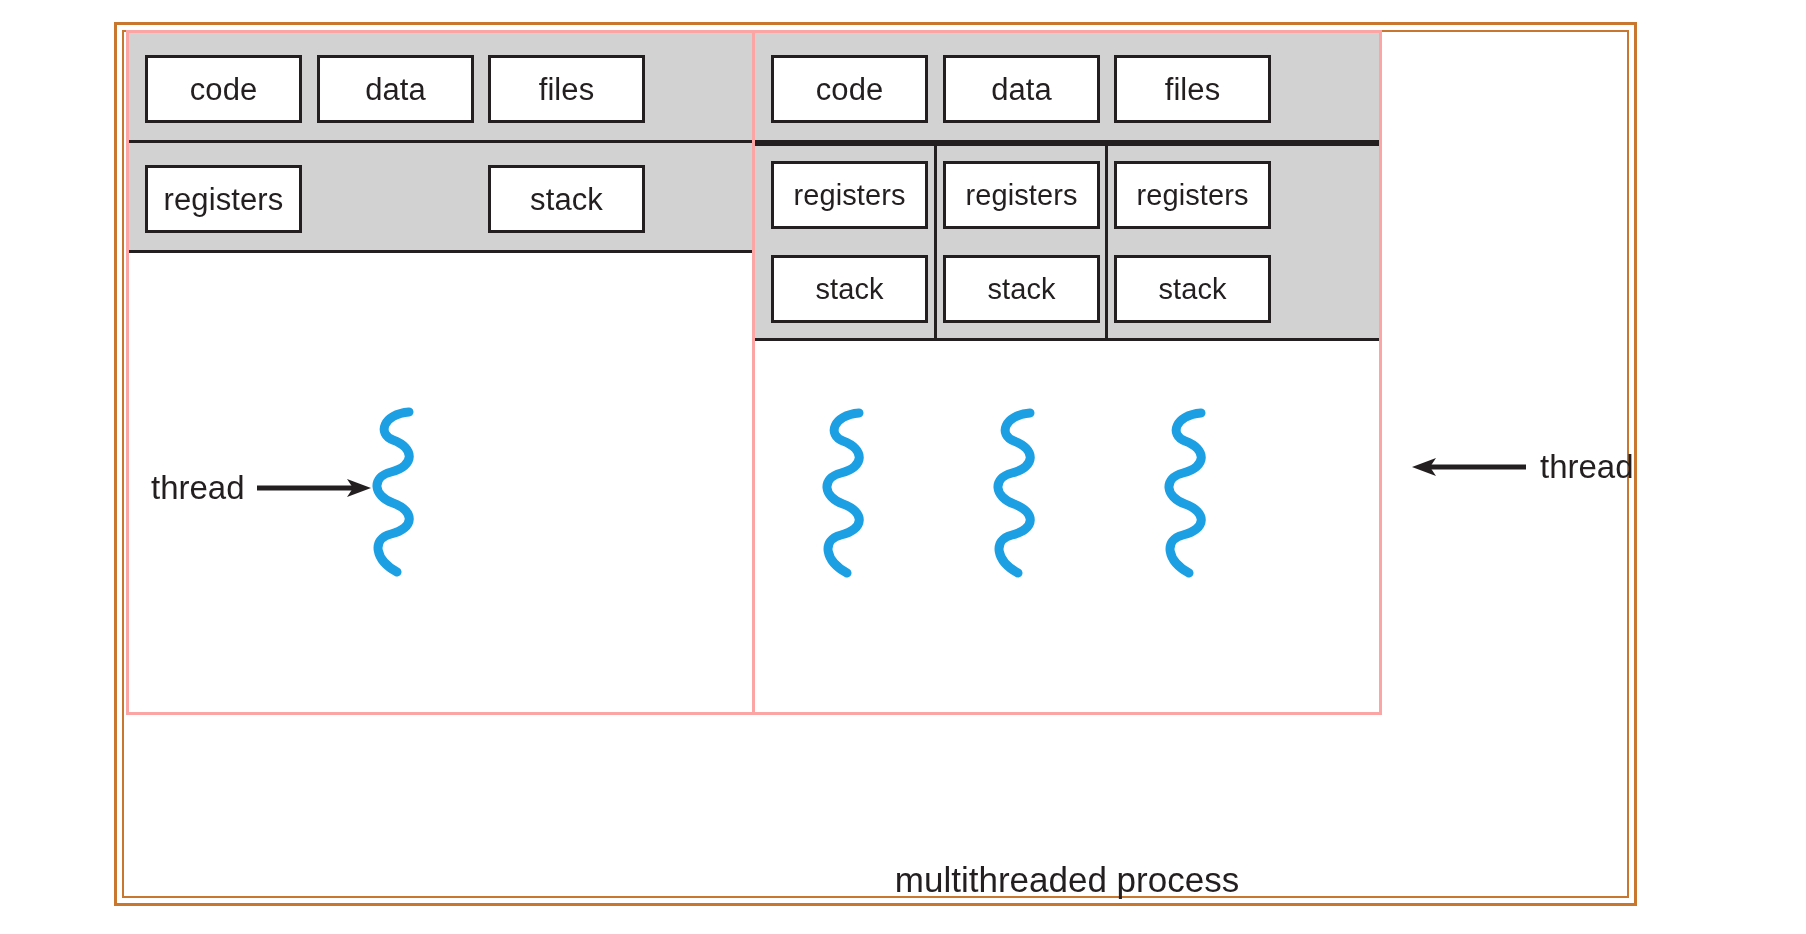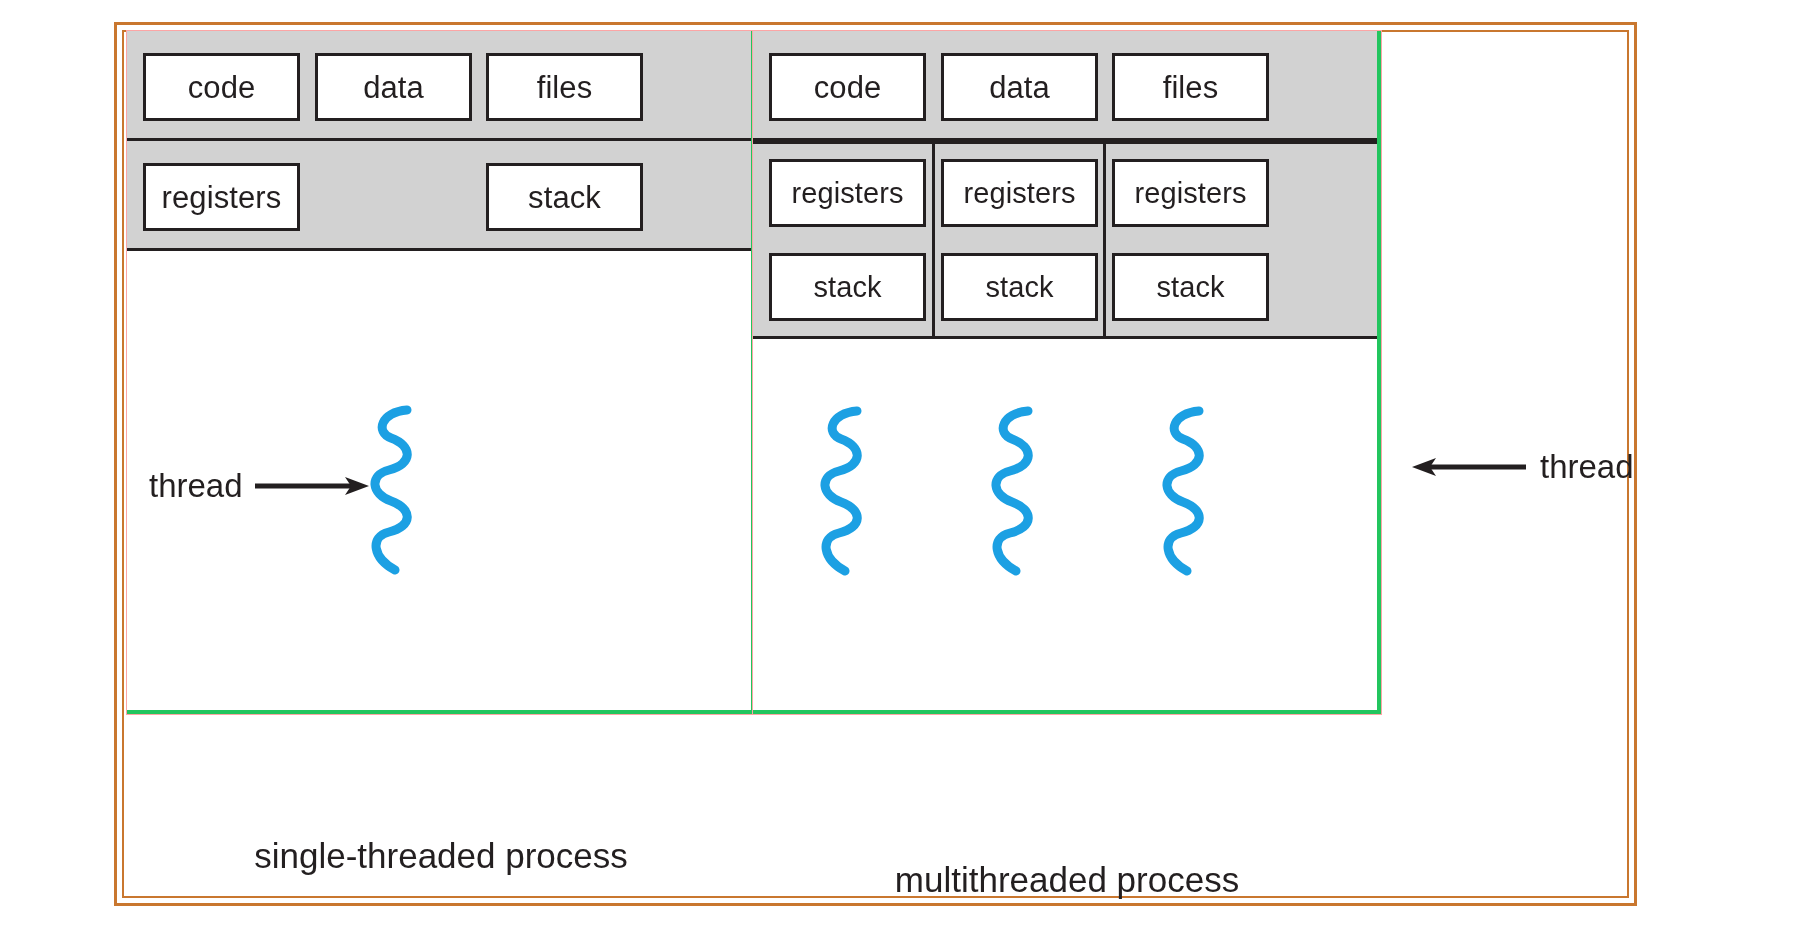--- a/index.html
+++ b/index.html
@@ -43,21 +43,21 @@
     left: 0;
     top: 0;
     width: 1806px;
     height: 934px;
   }
 
   
   .process-panel {
     position: absolute;
     box-sizing: border-box;
-    border: 1px solid #fca5a5;
+    border: 3px solid #fca5a5;
     background: #22c55e;
   }
 
   
   .shared-band {
     position: absolute;
     box-sizing: border-box;
     background: #d2d2d2;
     border-bottom: 3px solid #231f20;
   }
@@ -169,23 +169,20 @@
         <span style="margin-left:12px;">
           <svg width="116" height="24" viewBox="0 0 116 24">
             <line x1="0" y1="12" x2="96" y2="12" stroke="#231f20" stroke-width="5"></line>
             <path d="M 114 12 L 90 3 L 96 12 L 90 21 Z" fill="#231f20"></path>
           </svg>
         </span>
       </div>
     </div>
   </div>
 
-  <div class="panel-caption" style="left:126px; top:838px; width:630px;">
-    <span>single-threaded process</span>
-  </div>
 
   <div class="process-panel" style="left:752px; top:30px; width:630px; height:685px;">
 
     <div class="shared-band" style="left:0; top:0; width:624px; height:110px;">
       <div class="cell" style="left:16px; top:22px; width:157px; height:68px;">
         <span>code</span>
       </div>
       <div class="cell" style="left:188px; top:22px; width:157px; height:68px;">
         <span>data</span>
       </div>

